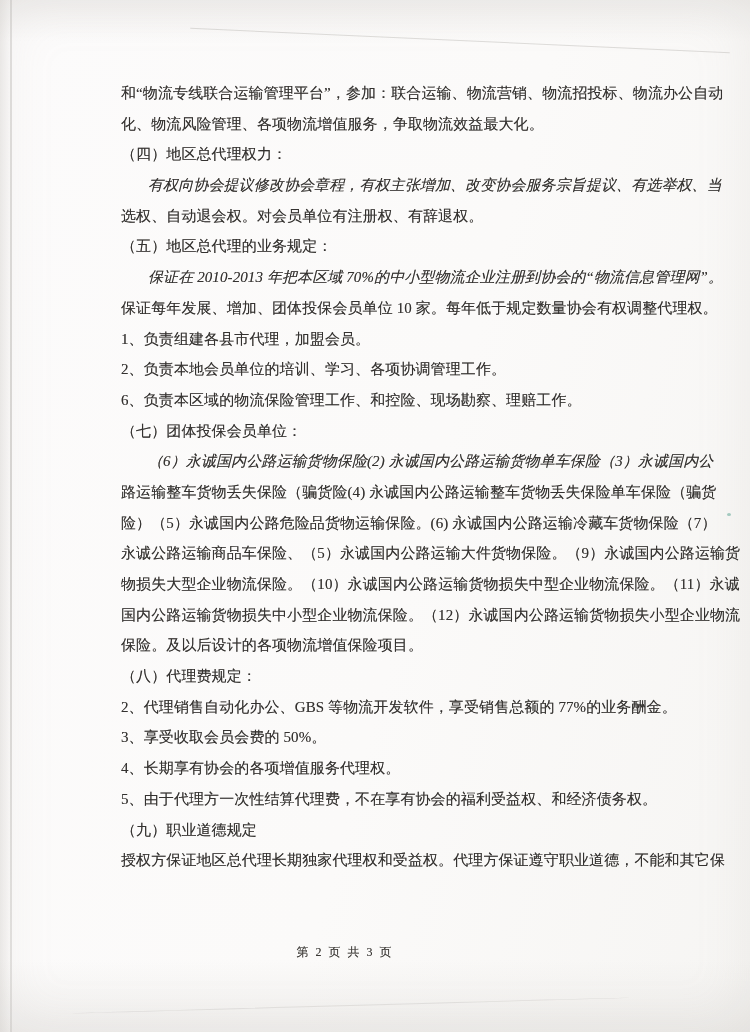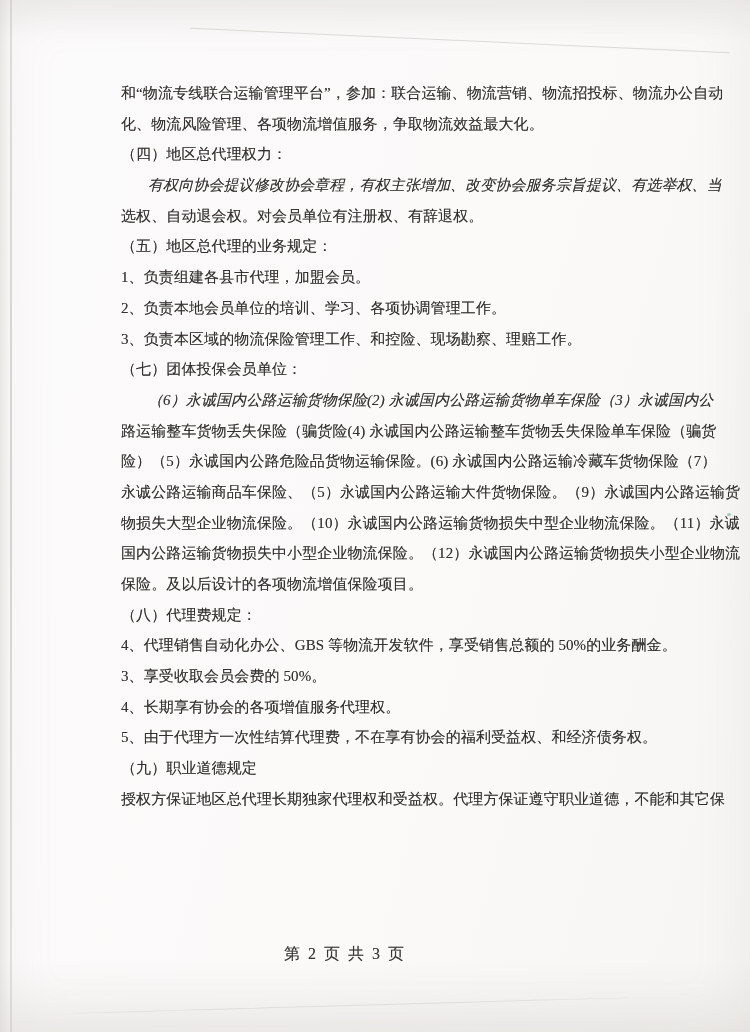--- a/index.html
+++ b/index.html
@@ -87,21 +87,21 @@
   .line.indent {
     padding-left: 27px;
     font-style: italic;
   }
   .footer {
     position: absolute;
     left: 0;
     right: 60px;
     top: 944px;
     text-align: center;
-    font-size: 16px;
+    font-size: 12px;
     letter-spacing: 2px;
     color: #3a3835;
     text-shadow: 0 0 0.5px rgba(70,66,62,0.5);
   }
 </style>
 </head>
 <body>
 
 <div class="page">
   <div class="edge-strip"></div>
@@ -122,28 +122,34 @@
   </div>
       <div class="line indent">
     <span>有权向协会提议修改协会章程，有权主张增加、改变协会服务宗旨提议、有选举权、当</span>
   </div>
       <div class="line">
     <span>选权、自动退会权。对会员单位有注册权、有辞退权。</span>
   </div>
       <div class="line">
     <span>（五）地区总代理的业务规定：</span>
   </div>
+      <div class="line indent">
+    <span>保证在 2010-2013 年把本区域 70%的中小型物流企业注册到协会的“物流信息管理网”。</span>
+  </div>
+      <div class="line">
+    <span>保证每年发展、增加、团体投保会员单位 10 家。每年低于规定数量协会有权调整代理权。</span>
+  </div>
       <div class="line">
     <span>1、负责组建各县市代理，加盟会员。</span>
   </div>
       <div class="line">
     <span>2、负责本地会员单位的培训、学习、各项协调管理工作。</span>
   </div>
       <div class="line">
-    <span>3、负责本区域的物流保险管理工作、和控险、现场勘察、理赔工作。</span>
+    <span>6、负责本区域的物流保险管理工作、和控险、现场勘察、理赔工作。</span>
   </div>
       <div class="line">
     <span>（七）团体投保会员单位：</span>
   </div>
       <div class="line indent">
     <span>（6）永诚国内公路运输货物保险(2) 永诚国内公路运输货物单车保险（3）永诚国内公</span>
   </div>
       <div class="line">
     <span>路运输整车货物丢失保险（骗货险(4) 永诚国内公路运输整车货物丢失保险单车保险（骗货</span>
   </div>
@@ -159,21 +165,21 @@
       <div class="line">
     <span>国内公路运输货物损失中小型企业物流保险。（12）永诚国内公路运输货物损失小型企业物流</span>
   </div>
       <div class="line">
     <span>保险。及以后设计的各项物流增值保险项目。</span>
   </div>
       <div class="line">
     <span>（八）代理费规定：</span>
   </div>
       <div class="line">
-    <span>4、代理销售自动化办公、GBS 等物流开发软件，享受销售总额的 50%的业务酬金。</span>
+    <span>2、代理销售自动化办公、GBS 等物流开发软件，享受销售总额的 77%的业务酬金。</span>
   </div>
       <div class="line">
     <span>3、享受收取会员会费的 50%。</span>
   </div>
       <div class="line">
     <span>4、长期享有协会的各项增值服务代理权。</span>
   </div>
       <div class="line">
     <span>5、由于代理方一次性结算代理费，不在享有协会的福利受益权、和经济债务权。</span>
   </div>

